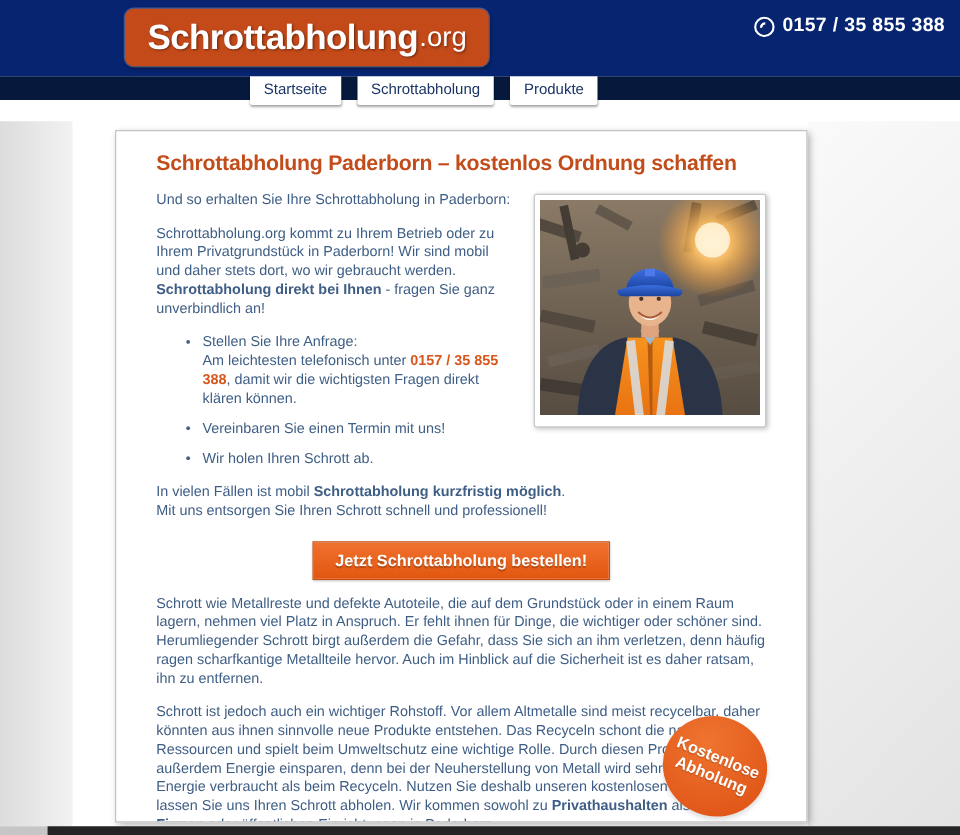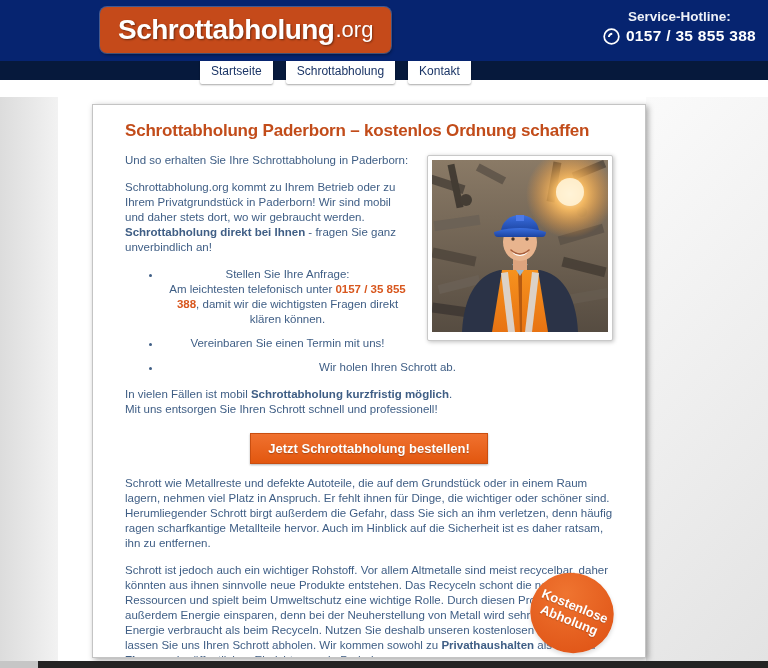--- a/index.html
+++ b/index.html
@@ -40,21 +40,21 @@
           padding:16px 32px; overflow:hidden; }
   .card h1 { font-size:17px; color:#c24c1a; margin-bottom:12px; letter-spacing:-0.2px; }
   .card p, .card li { font-size:11.5px; line-height:15px; color:#3f5e85; }
   .card p { margin-bottom:12px; }
   b, strong { font-weight:bold; }
   .phone-link { color:#d8571e; font-weight:bold; text-decoration:none; cursor:pointer; }
 
   .photo-frame { float:right; margin:2px 0 10px 14px; background:#fff; border:1px solid #c9c9c9;
                  padding:4px; box-shadow:1px 1px 4px rgba(0,0,0,0.25); border-radius:2px; }
 
-  .steps { margin:12px 0 12px 0; padding-left:37px; list-style:disc; color:#27406e;text-align:center; }
+  .steps { margin:12px 0 12px 0; padding-left:37px; list-style:disc; color:#27406e; }
   .steps li { margin-bottom:9px; }
   .steps li span { color:#3f5e85; }
 
   .cta-wrap { text-align:center; margin:16px 0 12px; }
   .cta-btn { display:inline-block; font-family:inherit; font-size:13px; font-weight:bold; color:#fff;
              background:linear-gradient(#f0712f,#e2570f); border:1px solid #c94e10; border-radius:0;
              padding:7px 17px; cursor:pointer; text-shadow:0 1px 1px rgba(0,0,0,0.25);
              box-shadow:0 1px 2px rgba(0,0,0,0.3); }
 
   .card h2 { font-size:15px; color:#c24c1a; margin:18px 0 10px; }
@@ -68,37 +68,36 @@
 </style>
 </head>
 <body>
 
 <div class="header">
   <div class="logo">
     <span class="logo-main">Schrottabholung</span>
     <span class="logo-suffix">.org</span>
   </div>
   <div class="hotline">
-    <div class="hotline-label">Service-Hotline:</div>
     <div class="hotline-row">
       <span style="display:inline-flex;">
         <svg width="17" height="17" viewBox="0 0 16 16">
           <circle cx="8" cy="8" r="6.9" fill="none" stroke="#ffffff" stroke-width="1.6"></circle>
           <path d="M6 5 c-1.6 1.6 -1.6 4.2 0 5.8 l1.3-1.3 c-0.9-0.9-0.9-2.3 0-3.2 z" fill="#ffffff" transform="rotate(45 8 8)"></path>
         </svg>
       </span>
       <span class="hotline-number">0157 / 35 855 388</span>
     </div>
   </div>
 </div>
 
 <div class="navbar">
   <button class="nav-btn">Startseite</button>
   <button class="nav-btn">Schrottabholung</button>
-  <button class="nav-btn">Kontakt</button>
+  <button class="nav-btn">Produkte</button>
 </div>
 
 <div class="page-area">
   <div class="left-strip"></div>
   <div class="right-bg"></div>
 
   <div class="card">
     <h1>Schrottabholung Paderborn – kostenlos Ordnung schaffen</h1>
 
     <div class="photo-frame">

